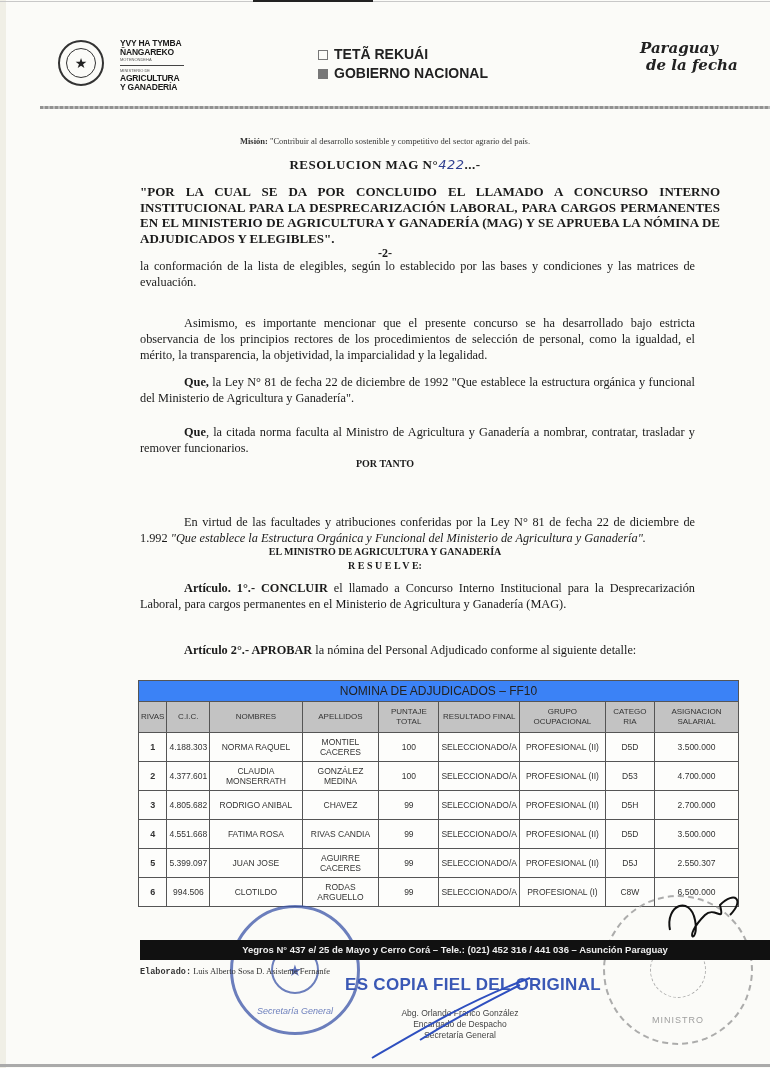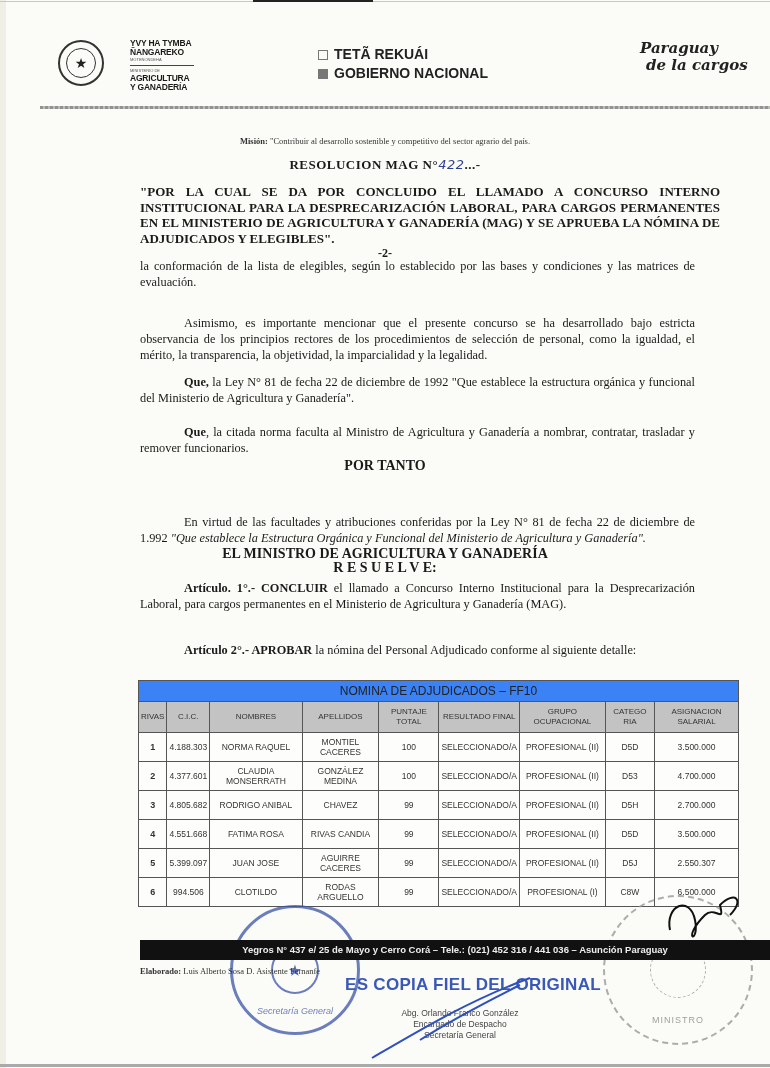--- a/index.html
+++ b/index.html
@@ -4,57 +4,57 @@
 <style>
   html, body { margin:0; padding:0; }
   body { width:770px; height:1068px; background:#fbfbf8; position:relative; overflow:hidden; font-family:"Liberation Serif", serif; color:#1a1a1a; }
   .topbar { position:absolute; left:253px; top:0; width:120px; height:2px; background:#222; }
   .topline { position:absolute; left:0; top:1px; width:770px; height:1px; background:#c8c8c8; }
   .leftedge { position:absolute; left:0; top:0; width:6px; height:1068px; background:#f0efe6; }
 
   
   .seal { position:absolute; left:58px; top:40px; width:46px; height:46px; border-radius:50%; border:2px solid #333; box-sizing:border-box; display:flex; align-items:center; justify-content:center; }
   .seal .inner { width:28px; height:28px; border-radius:50%; border:1.5px solid #333; display:flex; align-items:center; justify-content:center; font-size:14px; color:#222; }
-  .mag-logo { position:absolute; left:120px; top:39px; font-family:"Liberation Sans", sans-serif; font-weight:bold; line-height:9px; color:#1a1a1a;margin-left:10px; }
+  .mag-logo { position:absolute; left:120px; top:39px; font-family:"Liberation Sans", sans-serif; font-weight:bold; line-height:9px; color:#1a1a1a; }
   .mag-logo .l1 { font-size:8.5px; letter-spacing:-0.2px; }
   .mag-logo .small { font-size:4px; font-weight:normal; line-height:6px; color:#555; }
   .mag-logo .rule { width:64px; height:1px; background:#444; margin:2px 0; }
   .gov { position:absolute; left:318px; top:45px; font-family:"Liberation Sans", sans-serif; font-weight:bold; font-size:14px; line-height:19px; color:#222; }
   .gov .row { display:flex; align-items:center; gap:6px; }
   .box-empty { width:10px; height:10px; border:1px solid #777; box-sizing:border-box; }
   .box-fill { width:10px; height:10px; background:#777; }
   .pdg { position:absolute; left:640px; top:40px; font-family:"DejaVu Serif", serif; font-style:italic; font-weight:bold; font-size:15px; line-height:17px; color:#222; }
   .pdg .l2 { padding-left:6px; }
   .hdr-rule { position:absolute; left:40px; top:106px; width:730px; height:3px; background:repeating-linear-gradient(90deg,#777 0 3px,#aaa 3px 5px); opacity:.8; }
 
   
   .mision { position:absolute; left:0; width:770px; top:136px; text-align:center; font-size:8.5px; color:#333; }
   .mision b { font-weight:bold; }
   .resol { position:absolute; left:0; width:770px; top:157px; text-align:center; font-size:13px; font-weight:bold; letter-spacing:.5px; }
   .resol .num { font-family:"DejaVu Sans", sans-serif; font-style:italic; font-weight:normal; color:#2f3f8f; font-size:13px; }
   .title { position:absolute; left:140px; width:580px; top:184px; font-size:13px; font-weight:bold; line-height:15.5px; text-align:justify; text-align-last:left; }
   .pnum { position:absolute; left:0; width:770px; top:246px; text-align:center; font-size:12px; font-weight:bold; }
   .para { position:absolute; left:140px; width:555px; font-size:12.3px; line-height:16px; text-align:justify; }
   .indent { text-indent:44px; }
-  .center-b { position:absolute; left:0; width:770px; text-align:center; font-size:14px; font-weight:bold; }
+  .center-b { position:absolute; left:0; width:770px; text-align:center; font-size:10px; font-weight:bold; }
   .italic { font-style:italic; }
 
   
   .tbl { position:absolute; left:138px; top:680px; width:601px; border-collapse:collapse; font-family:"Liberation Sans", sans-serif; font-size:8.5px; color:#333; }
   .tbl td, .tbl th { border:1px solid #555; text-align:center; padding:0 2px; }
   .tbl .cap th { background:#3b82f6; height:20px; font-size:12px; font-weight:normal; color:#222; }
   .tbl .hdr th { background:#c3c3c3; height:30px; font-weight:normal; font-size:8px; line-height:10px; color:#333; }
   .tbl tbody td { height:28px; background:#fdfdfb; }
   .tbl tbody td.itm { font-weight:bold; font-size:9px; }
 
   
   .vision { position:absolute; left:0; width:770px; top:941px; text-align:center; font-size:8.5px; color:#333; }
   .band { position:absolute; left:140px; top:940px; width:630px; height:20px; background:#111; color:#eee; font-family:"Liberation Sans", sans-serif; font-weight:bold; font-size:9.5px; line-height:20px; text-align:center; }
   .elab { position:absolute; left:140px; top:966px; font-size:8.5px; color:#333; }
-  .elab b { font-weight:bold; }
+  .elab b { font-weight:bold;font-family:Liberation Mono, monospace; }
   .stamp1 { position:absolute; left:230px; top:905px; width:130px; height:130px; border-radius:50%; border:3px solid #3c55a8; box-sizing:border-box; opacity:.75; }
   .stamp1 .in { position:absolute; left:38px; top:38px; width:48px; height:48px; border-radius:50%; border:2px solid #3c55a8; box-sizing:border-box; display:flex; align-items:center; justify-content:center; color:#2b45a5; font-size:16px; }
   .stamp1 .lbl { position:absolute; left:0; width:124px; top:98px; text-align:center; font-family:"Liberation Sans", sans-serif; font-size:9px; color:#3c55a8; font-style:italic; }
   .stamp2 { position:absolute; left:603px; top:895px; width:150px; height:150px; border-radius:50%; border:2px dashed #999; box-sizing:border-box; opacity:.8; }
   .stamp2 .in { position:absolute; left:45px; top:45px; width:56px; height:56px; border-radius:50%; border:1.5px dashed #999; box-sizing:border-box; }
   .stamp2 .lbl { position:absolute; left:0; width:146px; top:118px; text-align:center; font-family:"Liberation Sans", sans-serif; font-size:9px; color:#888; letter-spacing:1px; }
   .copia { position:absolute; left:345px; top:975px; font-family:"Liberation Sans", sans-serif; font-weight:bold; font-size:17px; color:#3a58b5; letter-spacing:.3px; }
   .signer { position:absolute; left:380px; top:1008px; font-family:"Liberation Sans", sans-serif; font-size:8.5px; line-height:11px; color:#444; text-align:center; width:160px; }
   .sig-svg { position:absolute; left:0; top:0; width:770px; height:1068px; pointer-events:none; }
   .bottomline { position:absolute; left:0; top:1064px; width:770px; height:3px; background:#aaa; }
@@ -83,21 +83,21 @@
       <span class="box-empty"></span>
       <span>TETÃ REKUÁI</span>
     </div>
   <div class="row">
       <span class="box-fill"></span>
       <span>GOBIERNO NACIONAL</span>
     </div>
 </div>
 <div class="pdg">
   <div>Paraguay</div>
-  <div class="l2">de la cargos</div>
+  <div class="l2">de la fecha</div>
 </div>
 <div class="hdr-rule"></div>
 
 <div class="mision"><b>Misión:</b> <span>"Contribuir al desarrollo sostenible y competitivo del sector agrario del país.</span></div>
 
 <div class="resol"><span>RESOLUCION MAG N°</span><span class="num">422</span><span>...-</span></div>
 
 <div class="title">"POR LA CUAL SE DA POR CONCLUIDO EL LLAMADO A CONCURSO INTERNO INSTITUCIONAL PARA LA DESPRECARIZACIÓN LABORAL, PARA CARGOS PERMANENTES EN EL MINISTERIO DE AGRICULTURA Y GANADERÍA (MAG) Y SE APRUEBA LA NÓMINA DE ADJUDICADOS Y ELEGIBLES".</div>
 <div class="pnum">-2-</div>
 

